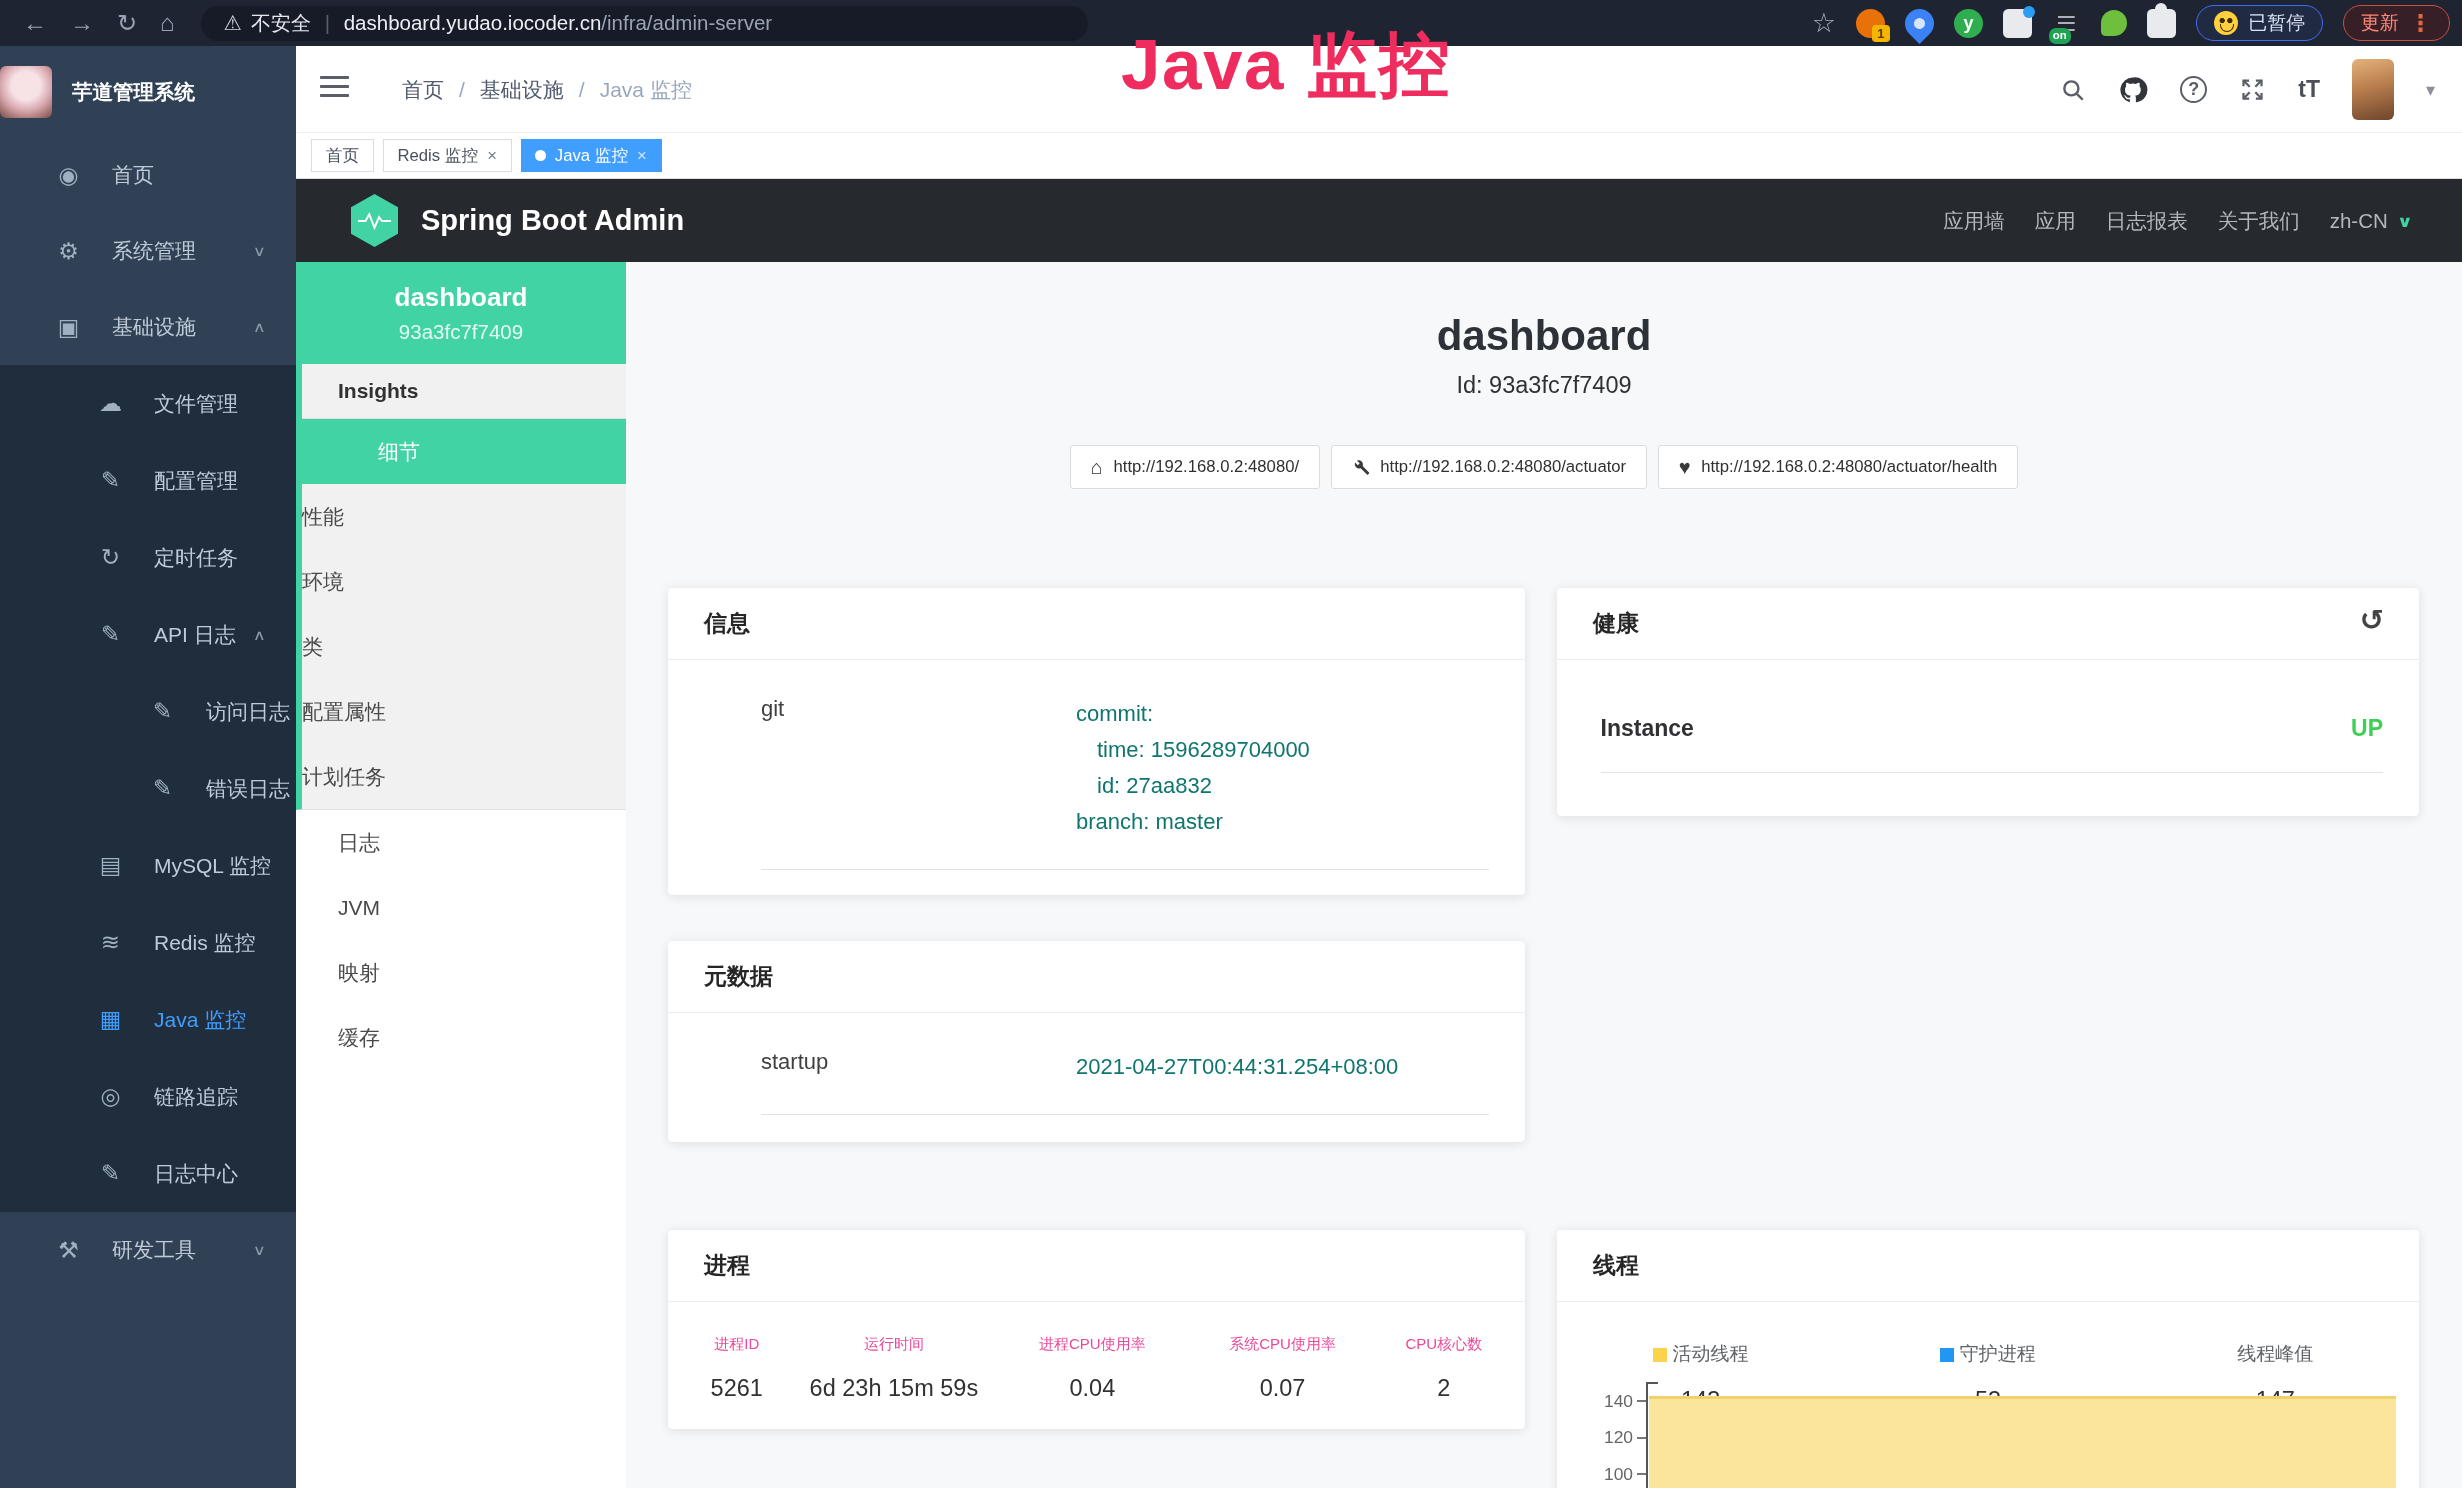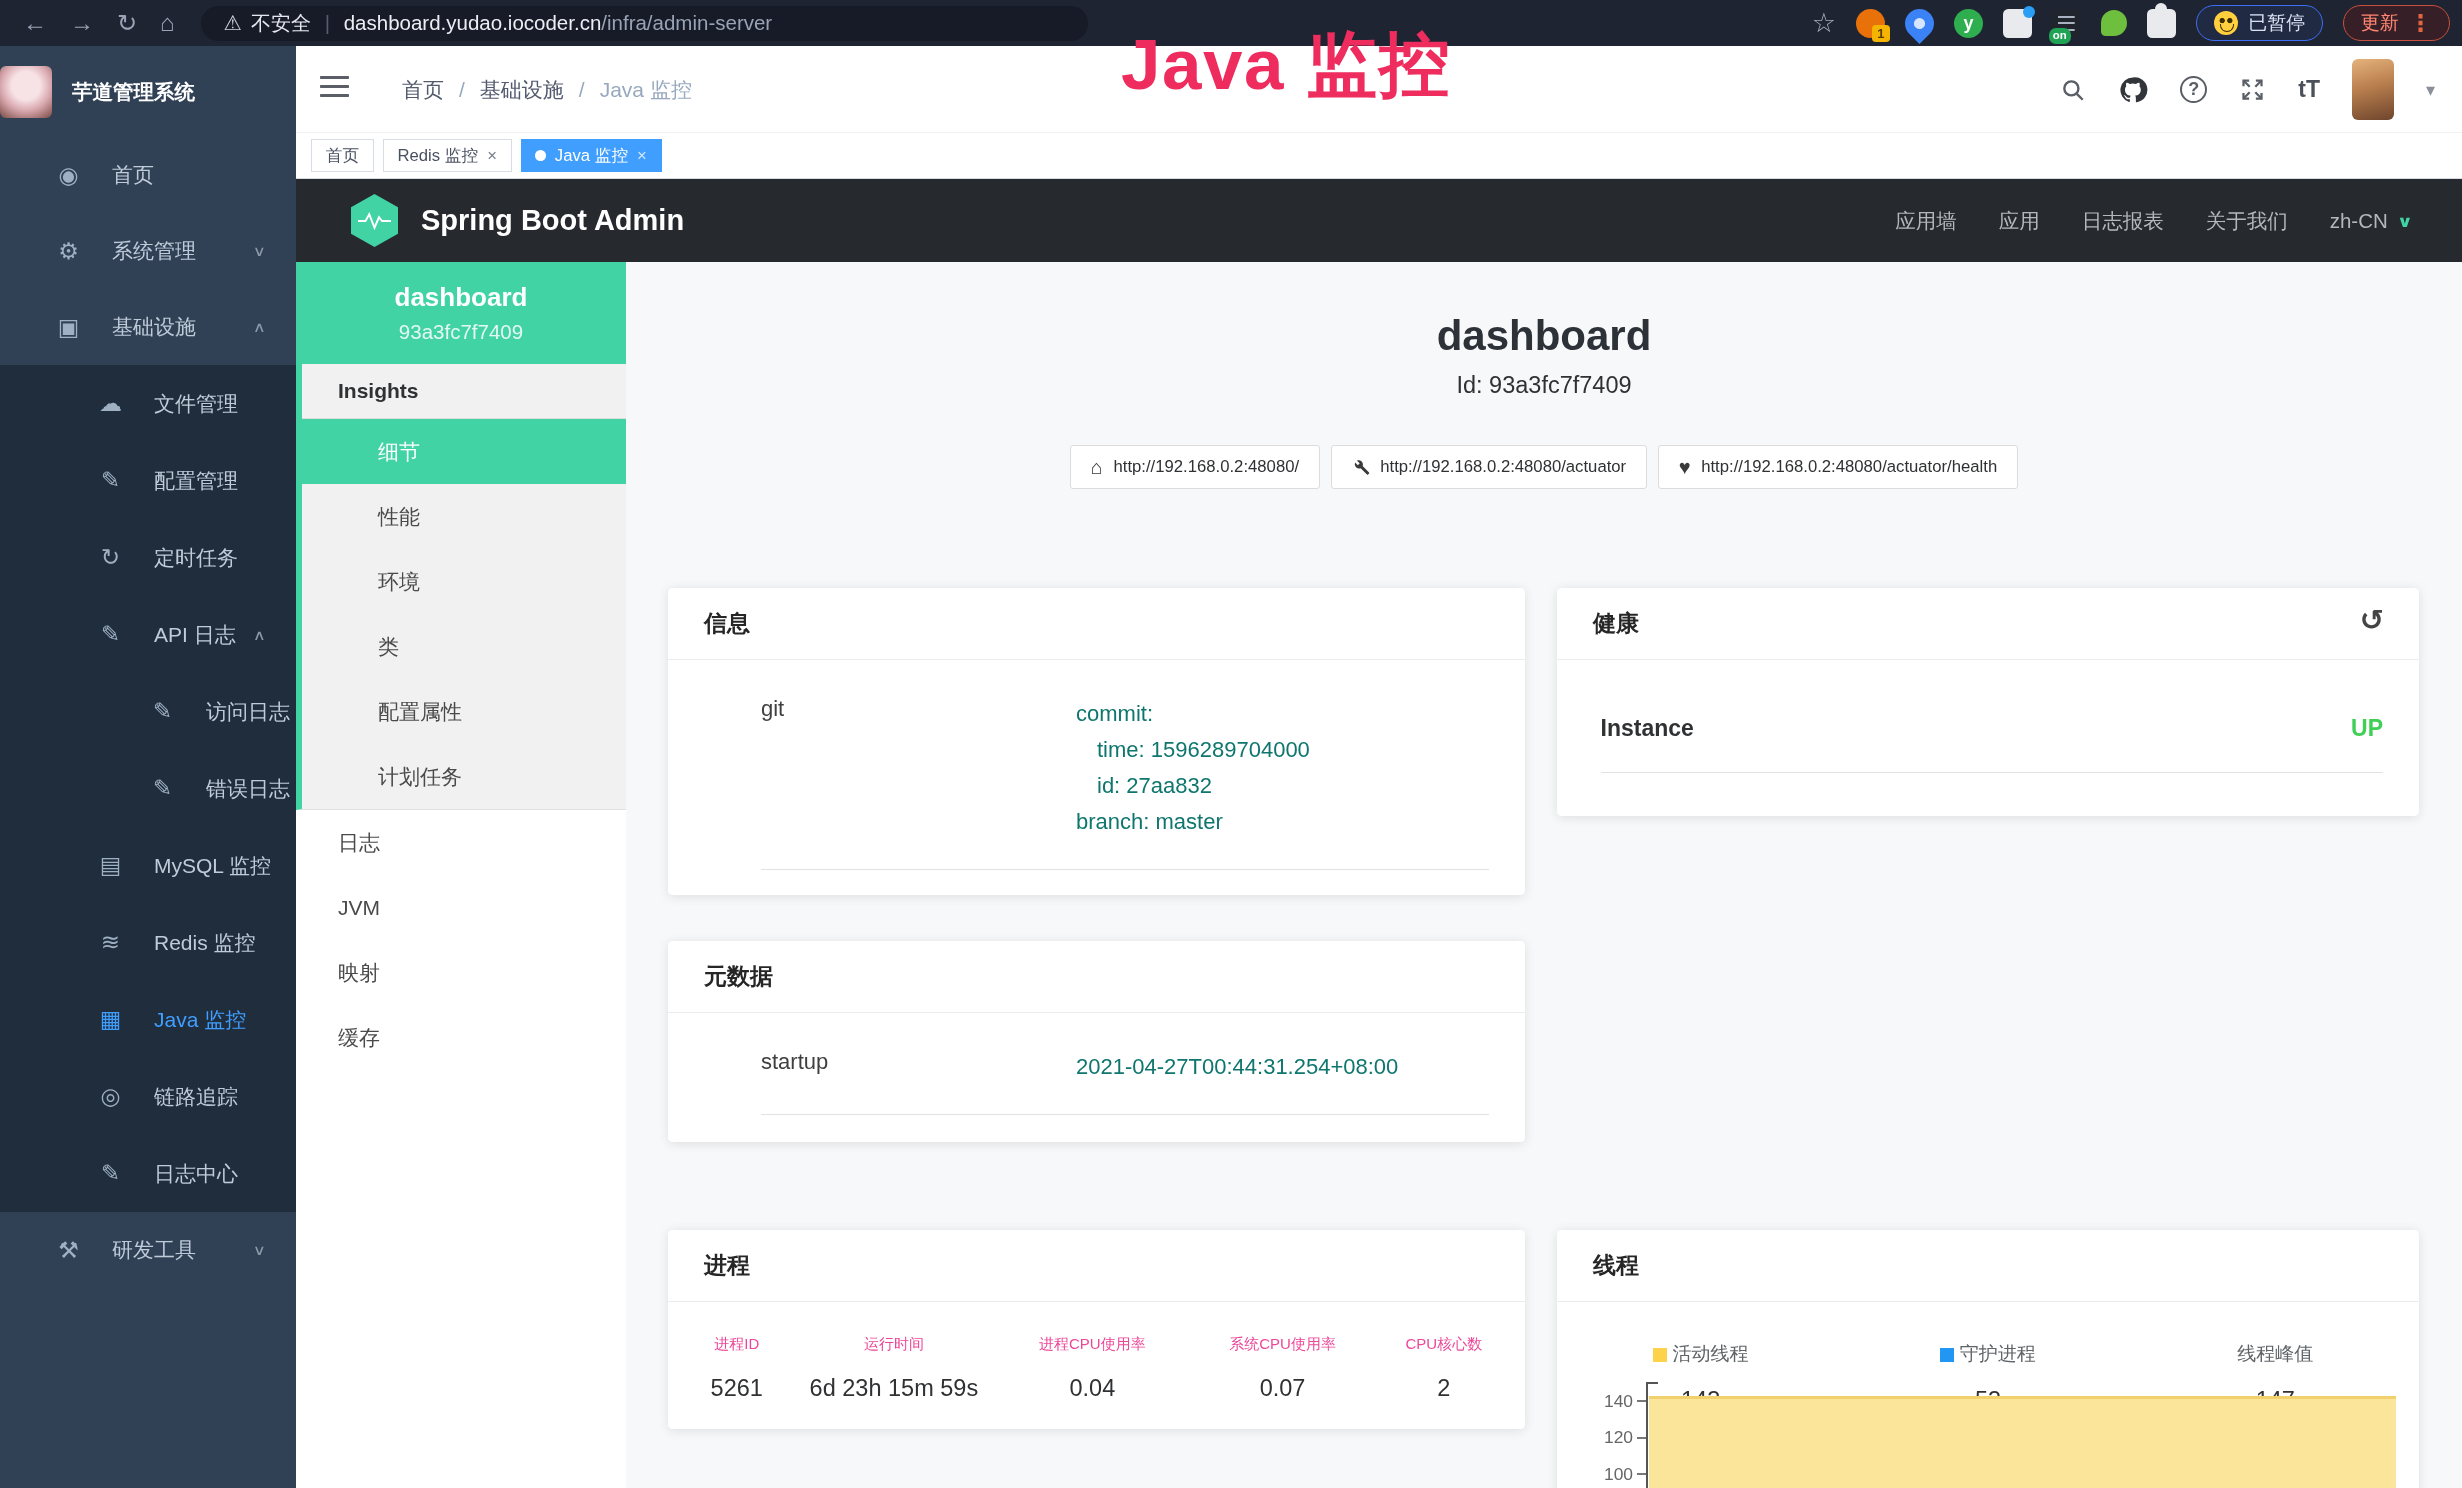--- a/index.html
+++ b/index.html
@@ -93,35 +93,35 @@
     display:flex; align-items:center; gap:9px; padding:0 13.7px; font-size:16.7px; cursor:pointer; }
   .tag.active { background:#409eff; border-color:#409eff; color:#fff; }
   .tag .dot { width:10.6px; height:10.6px; border-radius:50%; background:#fff; }
   .tag .x { font-size:16.7px; opacity:.75; cursor:pointer; }
 
   .sba { position:relative; height:83px; background:#26292e; display:flex; align-items:center; }
   .sba-logo { width:47px; height:53px; margin-left:55px; background:#42d3a5;
     clip-path:polygon(50% 0,100% 25%,100% 75%,50% 100%,0 75%,0 25%);
     display:flex; align-items:center; justify-content:center; }
   .sba-title { color:#fff; font-size:29px; font-weight:700; margin-left:23px; }
-  .sba-nav { position:absolute; right:49px; height:83px; display:flex; align-items:center; gap:42px; }
+  .sba-nav { position:absolute; right:49px; height:83px; display:flex; align-items:center; gap:30px; }
   .sba-link { color:#b4b8bc; font-size:20.5px; cursor:pointer; }
   .sba-locale { display:flex; align-items:center; gap:9px; color:#b4b8bc; font-size:20.5px; cursor:pointer; }
   .sba-chev { color:#42d3a5; font-size:20px; font-weight:bold; transform:scaleY(.8); }
 
   
   .inst-side { position:absolute; left:0; top:216px; width:330px; bottom:0; background:#fff; box-shadow:0.8px 0 0 #e8e8e8; }
   .inst-head { height:102px; background:#42d3a5; color:#fff; display:flex; flex-direction:column;
     align-items:center; justify-content:center; gap:7.6px; }
   .inst-name { font-size:26px; font-weight:700; }
   .inst-id { font-size:20.5px; color:rgba(255,255,255,.85); }
   .inst-group { background:#f1f1f1; border-left:6px solid #42d3a5; border-bottom:0.8px solid #e0e0e0; }
   .inst-group-title { height:55px; display:flex; align-items:center; padding-left:36px;
     font-size:21px; font-weight:700; color:#303133; border-bottom:0.8px solid #ddd; }
-  .inst-item { height:65px; display:flex; align-items:center; padding-left:76px;
+  .inst-item { height:65px; display:flex; align-items:center; 
     font-size:21px; color:#4a4a4a; cursor:pointer; }
   .inst-item.active { background:#42d3a5; color:#fff; margin-left:-6px; padding-left:82px; }
   .inst-plain .inst-item { padding-left:42px; }
 
   
   .inst-main { position:absolute; left:330px; top:216px; right:0; bottom:0; background:#f7f8f9; }
   .ov-title { margin-top:50px; text-align:center; font-size:42px; font-weight:600; color:#2d3238; }
   .ov-id { margin-top:12px; text-align:center; font-size:23.5px; color:#303133; }
   .links-row { margin-top:46px; display:flex; justify-content:center; gap:10.6px; }
   .link-btn { height:44px; border:1.5px solid #dcdcdc; background:#fff; border-radius:3px;

